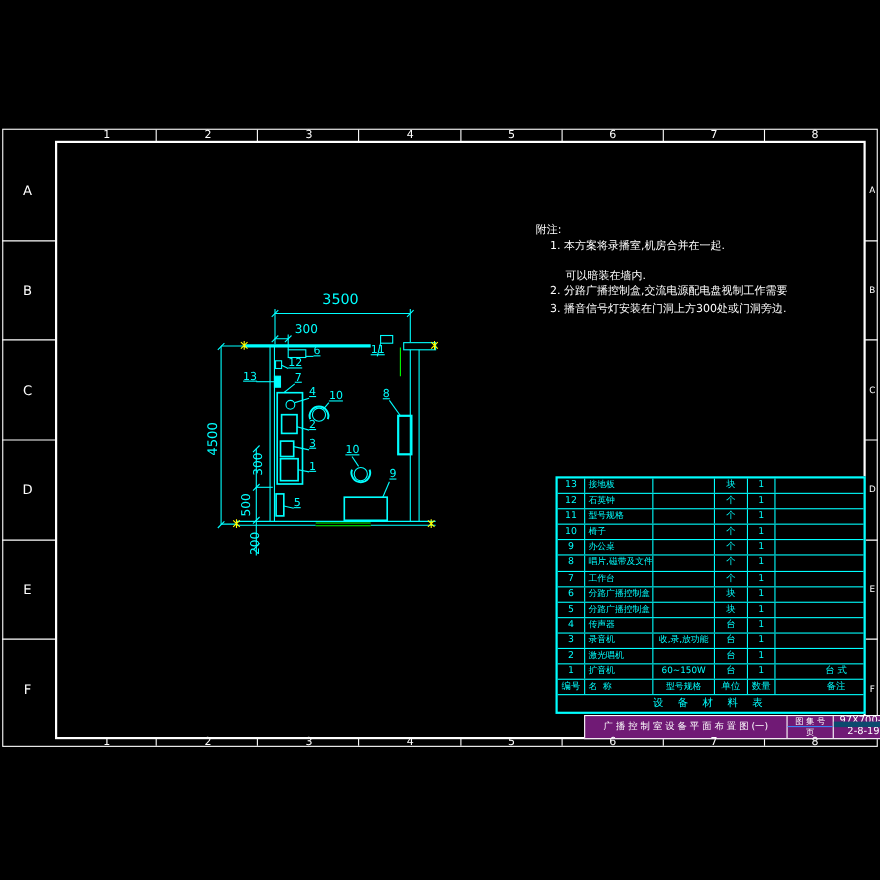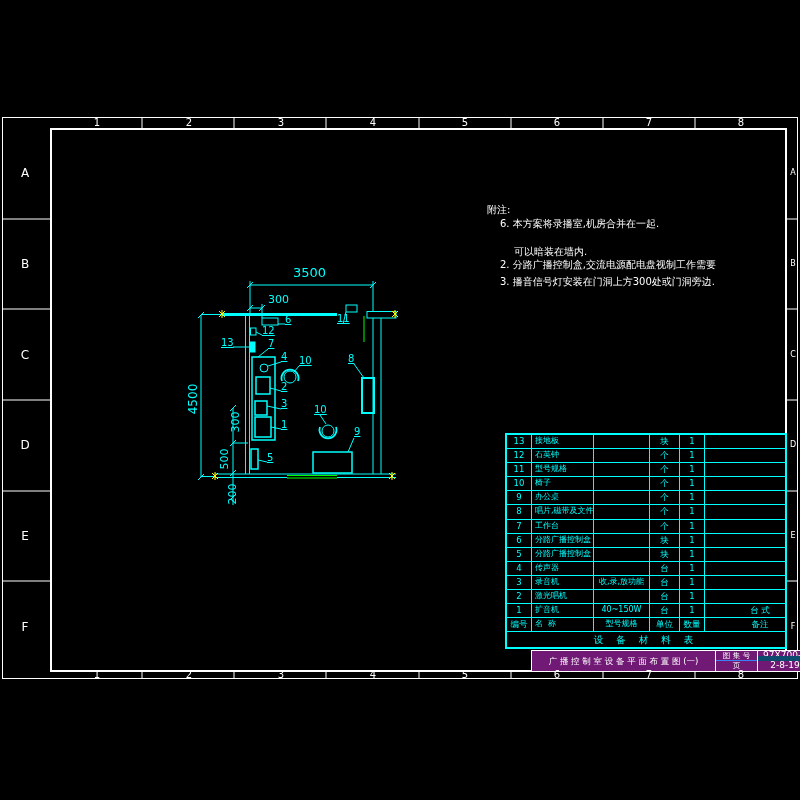--- a/index.html
+++ b/index.html
@@ -124,21 +124,21 @@
 
     <g stroke="#ffff00" fill="none" stroke-width="1">
       <path d="M219,311 L225,317 M219,317 L225,311 M222,310 V318"></path>
       <path d="M392,311 L398,317 M392,317 L398,311 M395,310 V318"></path>
       <path d="M212,473 L218,479 M212,479 L218,473 M215,472 V480"></path>
       <path d="M389,473 L395,479 M389,479 L395,473 M392,472 V480"></path>
     </g>
   </svg>
 
   <div class="t wh note" style="left:487px;top:204px;">附注:</div>
-  <div class="t wh note" style="left:500px;top:218px;">6. 本方案将录播室,机房合并在一起.</div>
+  <div class="t wh note" style="left:500px;top:218px;">1. 本方案将录播室,机房合并在一起.</div>
   <div class="t wh note" style="left:500px;top:232px;margin-top:27px;">2. 分路广播控制盒,交流电源配电盘视制工作需要</div>
   <div class="t wh note" style="left:514px;top:246px;">可以暗装在墙内.</div>
   <div class="t wh note" style="left:500px;top:276px;">3. 播音信号灯安装在门洞上方300处或门洞旁边.</div>
 
   <div class="t dim" style="left:293px;top:266px;font-size:13px;">3500</div>
   <div class="t dim" style="left:268px;top:294px;font-size:11px;">300</div>
   <div class="t dim rot" style="left:193px;top:399px;font-size:12px;">4500</div>
   <div class="t dim rot" style="left:235px;top:422px;font-size:11px;">300</div>
   <div class="t dim rot" style="left:224px;top:459px;font-size:11px;">500</div>
   <div class="t dim rot" style="left:232px;top:494px;font-size:11px;">200</div>
@@ -264,21 +264,21 @@
           <div class="eq-cell c1">激光唱机</div>
           <div class="eq-cell c2"></div>
           <div class="eq-cell c3">台</div>
           <div class="eq-cell c4">1</div>
           <div class="eq-cell c5"></div>
           <div class="eq-cell c6"></div>
         </div>
         <div class="eq-row">
           <div class="eq-cell c0">1</div>
           <div class="eq-cell c1">扩音机</div>
-          <div class="eq-cell c2">40~150W</div>
+          <div class="eq-cell c2">60~150W</div>
           <div class="eq-cell c3">台</div>
           <div class="eq-cell c4">1</div>
           <div class="eq-cell c5"></div>
           <div class="eq-cell c6">台 式</div>
         </div>
         <div class="eq-row">
           <div class="eq-cell c0">编号</div>
           <div class="eq-cell c1">名  称</div>
           <div class="eq-cell c2">型号规格</div>
           <div class="eq-cell c3">单位</div>

